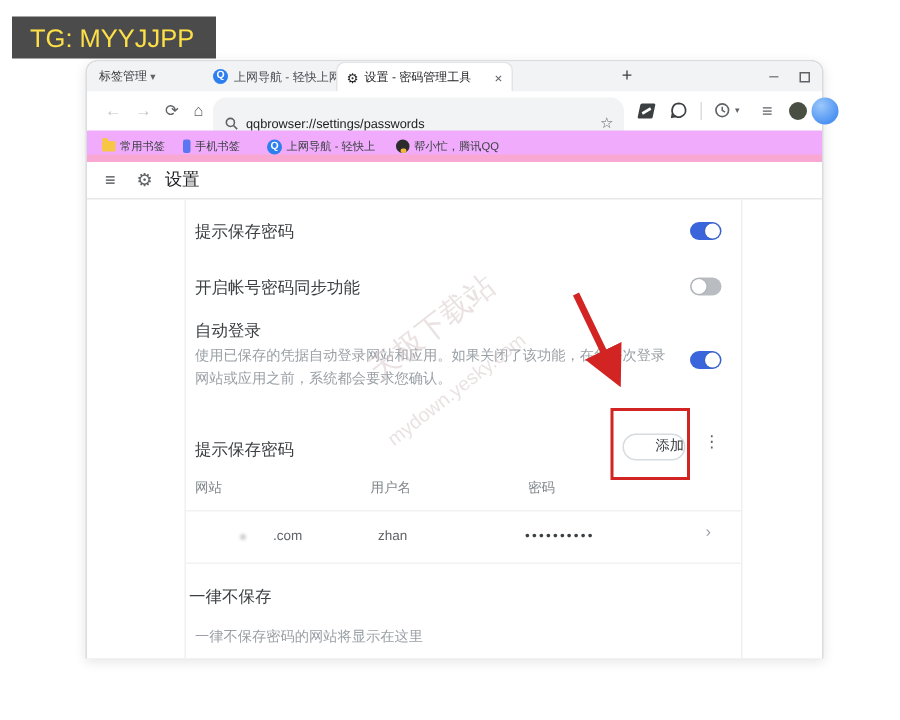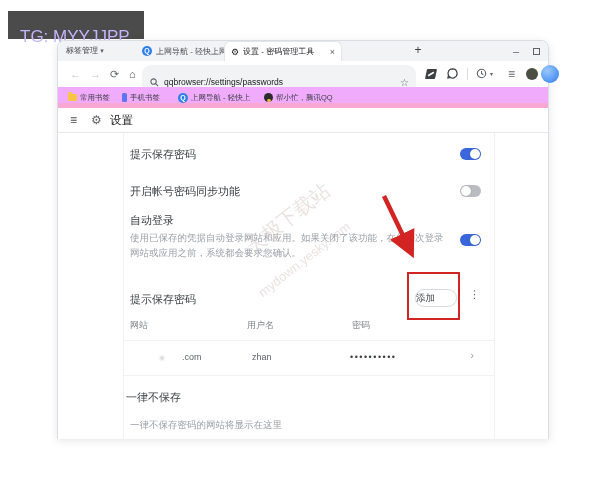--- a/index.html
+++ b/index.html
@@ -2,21 +2,21 @@
 <html><head>
 <meta charset="utf-8">
 <style>
   * { margin:0; padding:0; box-sizing:border-box; }
   html,body { width:600px; height:480px; background:#ffffff; overflow:hidden;
               font-family:"Liberation Sans", sans-serif; }
   .stage { position:absolute; left:0; top:0; width:600px; height:480px; background:#fff; }
 
   
   .tg-box { position:absolute; left:8px; top:11px; height:28px; background:#4b4b4b;
-            color:#c4b5fd; font-size:17px; line-height:28px; padding:12px 14px 0 12px; }
+            color:#fde047; font-size:17px; line-height:28px; padding:1px 14px 0 12px; }
   .site-wm { position:absolute; left:358px; top:443px; width:242px; height:36px;
              background:#5f5f5f; color:#fff; font-size:15px; line-height:36px;
              text-align:center; letter-spacing:.3px; }
 
   
   .win { position:absolute; left:57px; top:40px; width:492px; height:399px;
          background:#fff; border:1px solid #d9dce0; border-radius:8px 8px 0 0;
          box-shadow:0 2px 8px rgba(0,0,0,.10); }
 
   
@@ -95,21 +95,21 @@
   .sub { position:absolute; font-size:9.5px; color:#9aa0a6; line-height:15px; }
 
   .toggle { position:absolute; width:21px; height:12px; border-radius:7px; background:#b9bdc2; }
   .toggle::after { content:""; position:absolute; left:1px; top:1px; width:10px; height:10px;
                    border-radius:50%; background:#fff; box-shadow:0 0 1px rgba(0,0,0,.3); }
   .toggle[data-state="on"] { background:#3b66db; }
   .toggle[data-state="on"]::after { left:10px; }
 
   .add-btn { position:absolute; left:291px; top:156px; width:42px; height:18px;
              border:1px solid #d7dade; border-radius:9px; background:#fff;
-             font-size:9.5px; color:#3c4043; text-align:left; line-height:16px; }
+             font-size:9.5px; color:#3c4043; text-align:right; line-height:16px; }
   .kebab { position:absolute; left:345px; top:155px; font-size:11px; color:#5f6368; }
 
   .tbl-hdr { position:absolute; top:186px; font-size:9px; color:#80868b; }
   .divider { position:absolute; left:0; right:0; height:1px; background:#f1f2f4; }
   .row-txt { position:absolute; top:219px; font-size:9px; color:#5f6368; }
   .fav-dot { position:absolute; left:36px; top:223px; width:4px; height:4px;
              border-radius:50%; background:#cfcfcf; filter:blur(1px); }
   .pwd-dots { letter-spacing:1.5px; color:#3c4043; }
   .row-chevron { position:absolute; right:20px; top:216px; font-size:11px; color:#9aa0a6; }
 

